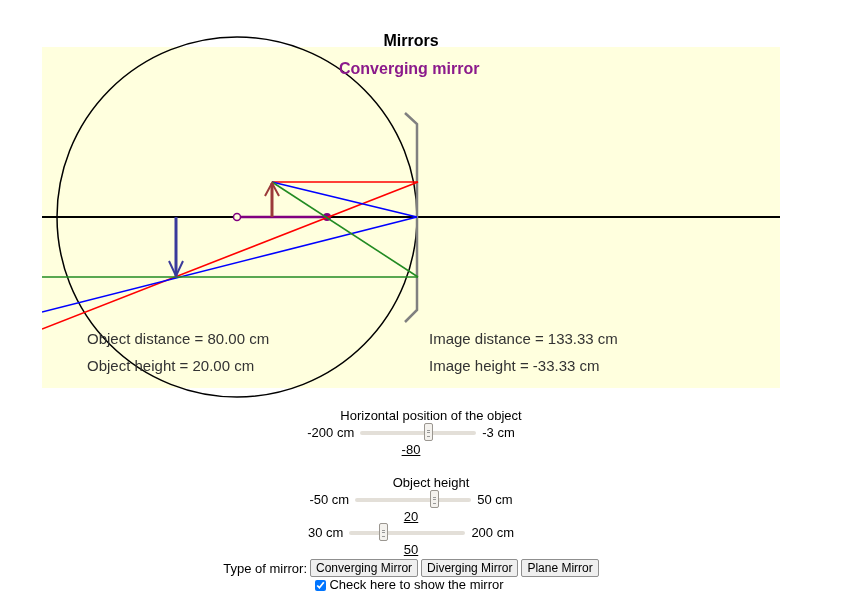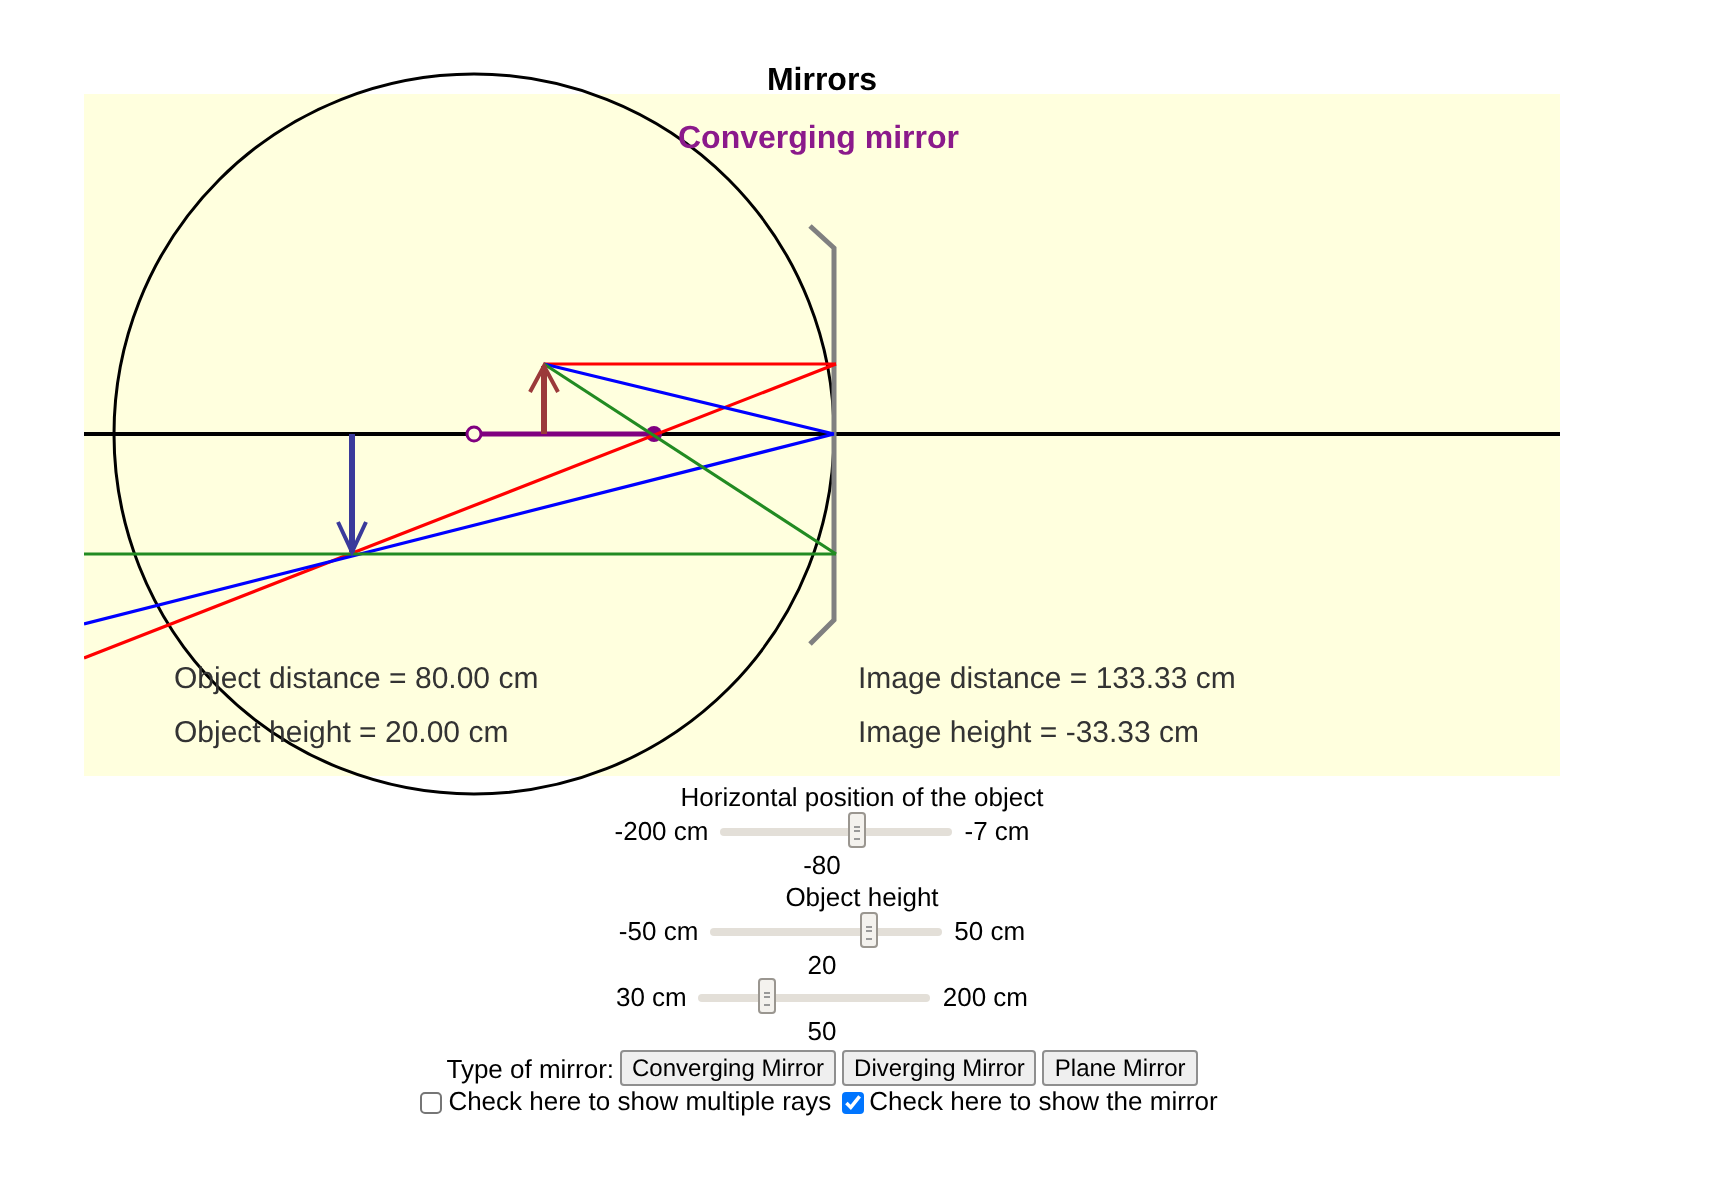--- a/index.html
+++ b/index.html
@@ -3,32 +3,32 @@
 <meta charset="utf-8">
 <style>
   html, body { margin: 0; padding: 0; background: #ffffff; }
   body { width: 856px; height: 595px; position: relative; overflow: hidden;
          font-family: "Liberation Sans", sans-serif; color: #000; }
   .page-title { position: absolute; left: 0; width: 822px; top: 12px; text-align: center;
                 font-weight: bold; font-size: 16px; margin-top: 20px; }
   .stage { position: absolute; left: 0; top: 0; width: 856px; height: 400px; }
   .controls { position: absolute; left: 0; top: 390px; width: 822px; text-align: center;
               font-size: 13px; line-height: 16px; }
-  .ctl-label { display: block; margin-top: 1px; padding-left: 40px; }
+  .ctl-label { display: block; margin-top: 18px; padding-left: 40px; }
   .slider-row { display: flex; justify-content: center; align-items: center; height: 18px; }
   .slider-row .min, .slider-row .max { font-size: 13px; }
   .slider-row .min { margin-right: 6px; }
   .slider-row .max { margin-left: 6px; }
   .track { position: relative; width: 116px; height: 4px; background: #e3dfd8; border-radius: 2px; }
   .thumb { position: absolute; top: -8px; width: 9px; height: 18px; background: #f4f2ee;
            border: 1px solid #9a9690; border-radius: 2px; box-sizing: border-box; cursor: pointer; }
   .thumb::after { content: ""; position: absolute; left: 2px; top: 6px; width: 3px; height: 5px;
                   border-top: 1px solid #999; border-bottom: 1px solid #999; }
   .thumb::before { content: ""; position: absolute; left: 2px; top: 8px; width: 3px; height: 1px; background: #999; }
-  .value { display: block; height: 15px; }
+  .value { display: block; height: 15px; text-decoration: underline; }
   .type-row { margin-top: 2px; display: flex; justify-content: center; align-items: flex-end; gap: 3px; }
   .btn { font-family: "Liberation Sans", sans-serif; font-size: 12px; padding: 1px 5px;
          background: #efefef; border: 1px solid #8f8f8f; border-radius: 2px; color: #000; height: 18px;
          line-height: 14px; cursor: pointer; }
   .check-row { display: flex; justify-content: center; align-items: center; gap: 2px; margin-top: 0px; }
   .check-row label { display: inline-flex; align-items: center; gap: 3px; margin-right: 3px; }
   .check-row input { margin: 0; width: 11px; height: 11px; }
 </style>
 </head>
 <body>
@@ -83,21 +83,21 @@
   <text x="429" y="371" font-family="Liberation Sans, sans-serif" font-size="15" fill="#333">Image height = -33.33 cm</text>
 </svg>
 
 <div class="controls">
   <span class="ctl-label">Horizontal position of the object</span>
   <div class="slider-row">
     <span class="min">-200 cm</span>
     <div class="track" style="width:116px">
       <div class="thumb" style="left:64px"></div>
     </div>
-    <span class="max">-7 cm</span>
+    <span class="max">-3 cm</span>
   </div>
   <span class="value">-80</span>
 
   <span class="ctl-label">Object height</span>
   <div class="slider-row">
     <span class="min">-50 cm</span>
     <div class="track" style="width:116px">
       <div class="thumb" style="left:75px"></div>
     </div>
     <span class="max">50 cm</span>
@@ -115,21 +115,17 @@
 
   <div class="type-row">
     <span>Type of mirror:</span>
     <button class="btn">Converging Mirror</button>
     <button class="btn">Diverging Mirror</button>
     <button class="btn">Plane Mirror</button>
   </div>
 
   <div class="check-row">
     <label>
-      <input type="checkbox" style="">
-      <span>Check here to show multiple rays</span>
-    </label>
-    <label>
       <input type="checkbox" checked="" style="">
       <span>Check here to show the mirror</span>
     </label>
   </div>
 </div>
 
 </body></html>

